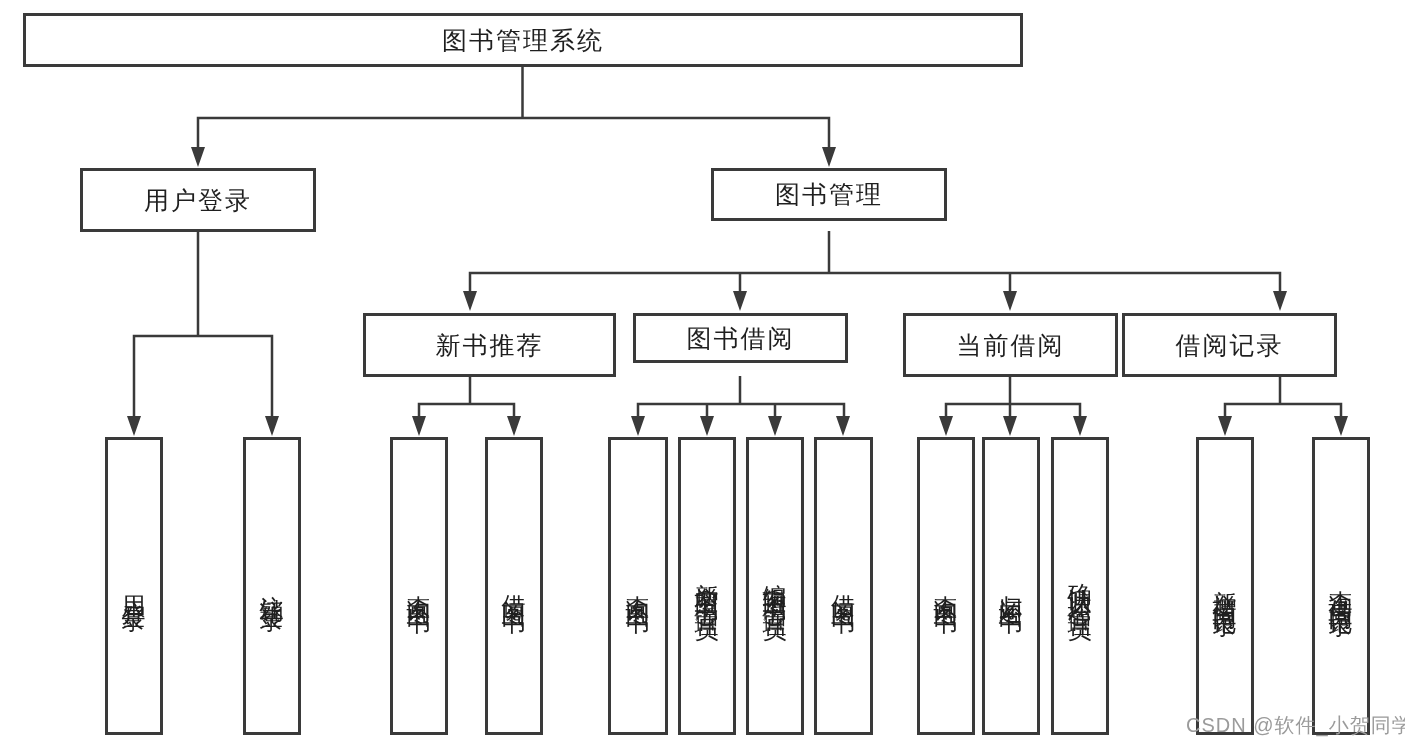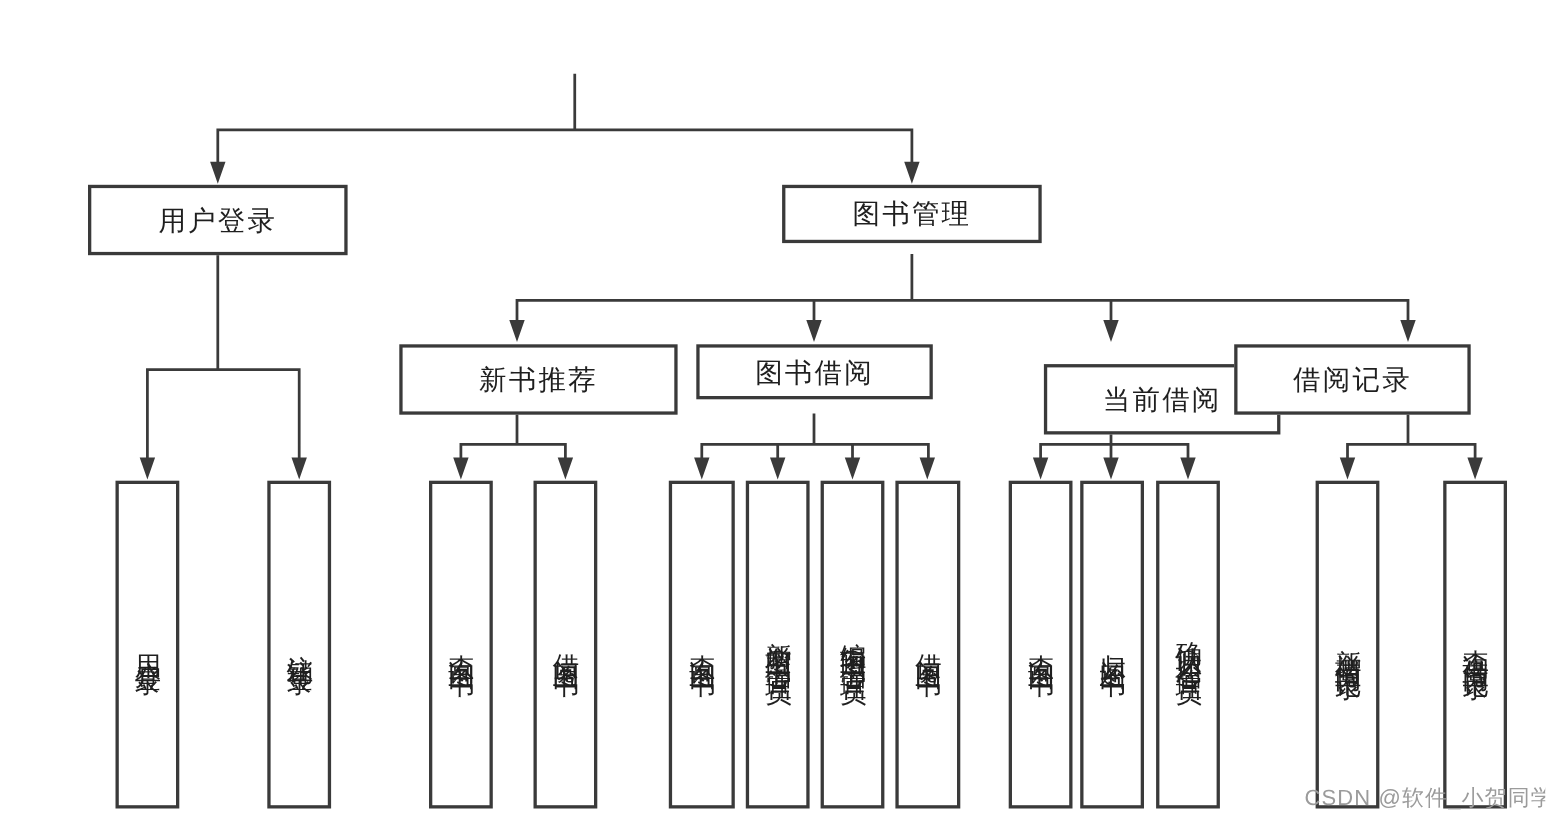--- a/index.html
+++ b/index.html
@@ -90,35 +90,38 @@
              M700 416 L714 416 L707 436 Z
              M768 416 L782 416 L775 436 Z
              M836 416 L850 416 L843 436 Z
              M939 416 L953 416 L946 436 Z
              M1003 416 L1017 416 L1010 436 Z
              M1073 416 L1087 416 L1080 436 Z
              M1218 416 L1232 416 L1225 436 Z
              M1334 416 L1348 416 L1341 436 Z"></path>
   </svg>
 
+  <div class="node" style="left:23px;top:13px;width:1000px;height:54px;">
+    <span class="lbl">图书管理系统</span>
+  </div>
 
   <div class="node" style="left:80px;top:168px;width:236px;height:64px;">
     <span class="lbl">用户登录</span>
   </div>
   <div class="node" style="left:711px;top:168px;width:236px;height:53px;">
     <span class="lbl">图书管理</span>
   </div>
 
   <div class="node" style="left:363px;top:313px;width:253px;height:64px;">
     <span class="lbl">新书推荐</span>
   </div>
   <div class="node" style="left:633px;top:313px;width:215px;height:50px;">
     <span class="lbl">图书借阅</span>
   </div>
-  <div class="node" style="left:903px;top:331px;width:215px;height:64px;margin-left:46px;">
+  <div class="node" style="left:903px;top:313px;width:215px;height:64px;">
     <span class="lbl">当前借阅</span>
   </div>
   <div class="node" style="left:1122px;top:313px;width:215px;height:64px;">
     <span class="lbl">借阅记录</span>
   </div>
 
   <div class="node vert" style="left:105px;top:437px;width:58px;height:298px;">
     <span class="lbl">用户登录</span>
   </div>
   <div class="node vert" style="left:243px;top:437px;width:58px;height:298px;">

